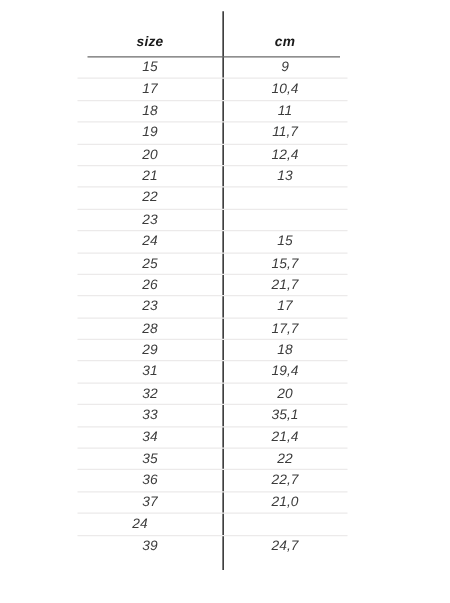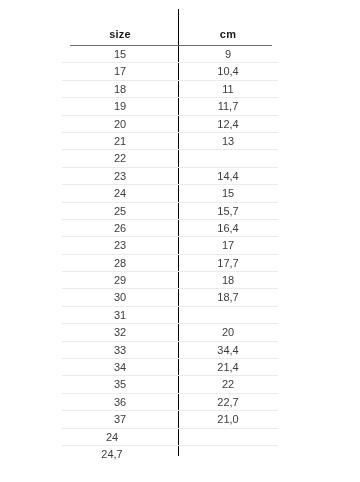--- a/index.html
+++ b/index.html
@@ -16,20 +16,21 @@
     color: #333333;
     -webkit-font-smoothing: antialiased;
   }
 
   #conversion-table {
     position: absolute;
     left: 0;
     top: 0;
     width: 360px;
     height: 482px;
+    font-style: italic;
   }
 
   
   .column-divider {
     position: absolute;
     left: 178px;
     top: 9px;
     width: 1px;
     height: 447px;
     background: #000000;
@@ -124,60 +125,56 @@
       </div>
       <div class="data-row">
         <div class="data-cell cell-size">21</div>
         <div class="data-cell cell-cm">13</div>
       </div>
       <div class="data-row">
         <div class="data-cell cell-size">22</div>
       </div>
       <div class="data-row">
         <div class="data-cell cell-size">23</div>
-        <div class="data-cell cell-cm">14,4</div>
       </div>
       <div class="data-row">
         <div class="data-cell cell-size">24</div>
         <div class="data-cell cell-cm">15</div>
       </div>
       <div class="data-row">
         <div class="data-cell cell-size">25</div>
         <div class="data-cell cell-cm">15,7</div>
       </div>
       <div class="data-row">
         <div class="data-cell cell-size">26</div>
-        <div class="data-cell cell-cm">16,4</div>
+        <div class="data-cell cell-cm">21,7</div>
       </div>
       <div class="data-row">
         <div class="data-cell cell-size">23</div>
         <div class="data-cell cell-cm">17</div>
       </div>
       <div class="data-row">
         <div class="data-cell cell-size">28</div>
         <div class="data-cell cell-cm">17,7</div>
       </div>
       <div class="data-row">
         <div class="data-cell cell-size">29</div>
         <div class="data-cell cell-cm">18</div>
       </div>
       <div class="data-row">
-        <div class="data-cell cell-size">30</div>
-        <div class="data-cell cell-cm">18,7</div>
-      </div>
-      <div class="data-row">
         <div class="data-cell cell-size">31</div>
+        <div class="data-cell cell-cm">19,4</div>
       </div>
       <div class="data-row">
         <div class="data-cell cell-size">32</div>
         <div class="data-cell cell-cm">20</div>
       </div>
       <div class="data-row">
         <div class="data-cell cell-size">33</div>
-        <div class="data-cell cell-cm">34,4</div>
+        <div class="data-cell cell-cm">35,1</div>
       </div>
       <div class="data-row">
         <div class="data-cell cell-size">34</div>
         <div class="data-cell cell-cm">21,4</div>
       </div>
       <div class="data-row">
         <div class="data-cell cell-size">35</div>
         <div class="data-cell cell-cm">22</div>
       </div>
       <div class="data-row">
@@ -185,17 +182,18 @@
         <div class="data-cell cell-cm">22,7</div>
       </div>
       <div class="data-row">
         <div class="data-cell cell-size">37</div>
         <div class="data-cell cell-cm">21,0</div>
       </div>
       <div class="data-row">
         <div class="data-cell cell-cm">24</div>
       </div>
       <div class="data-row">
+        <div class="data-cell cell-size">39</div>
         <div class="data-cell cell-cm">24,7</div>
       </div>
     </div>
 
 </div>
 
 </body></html>

